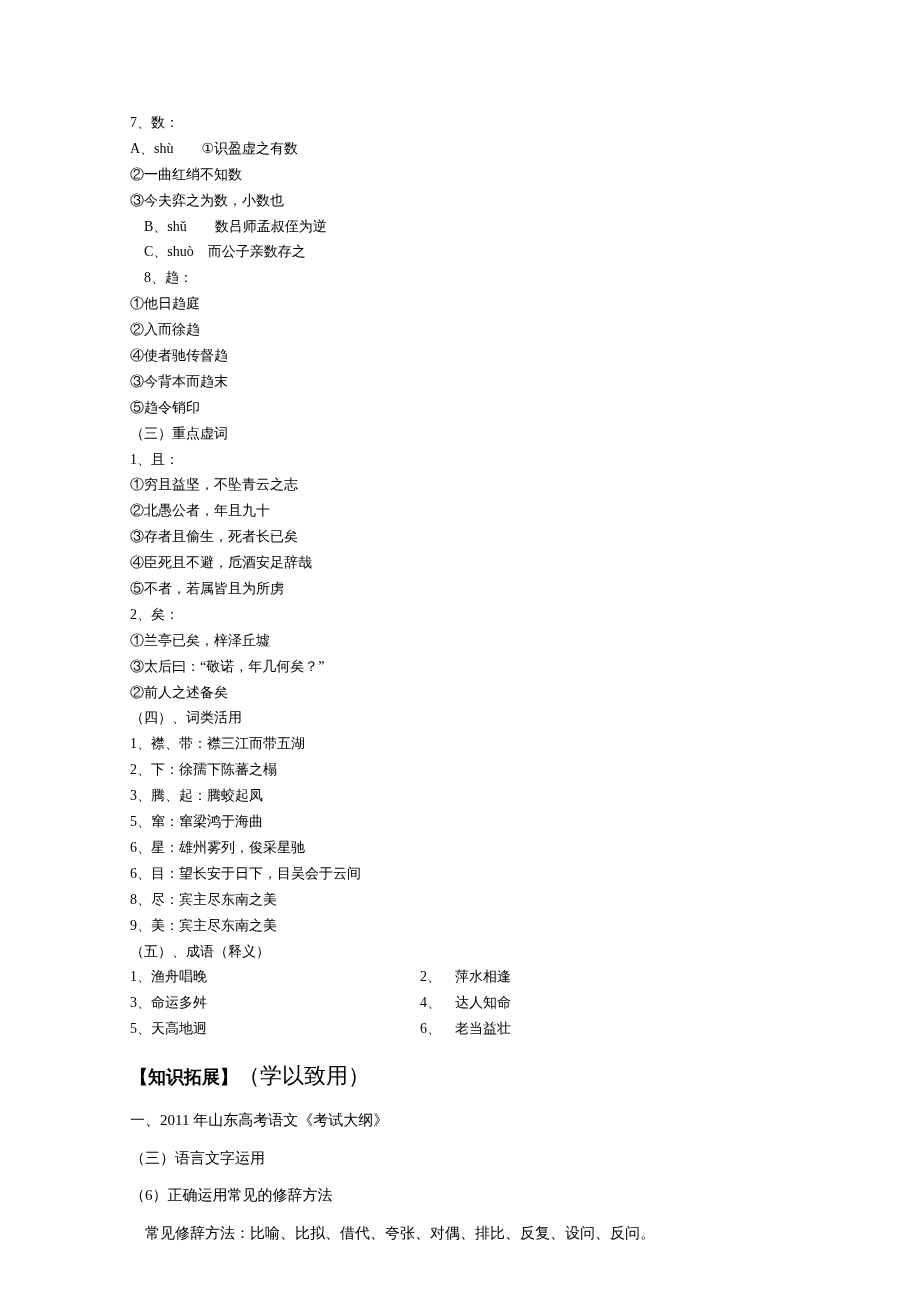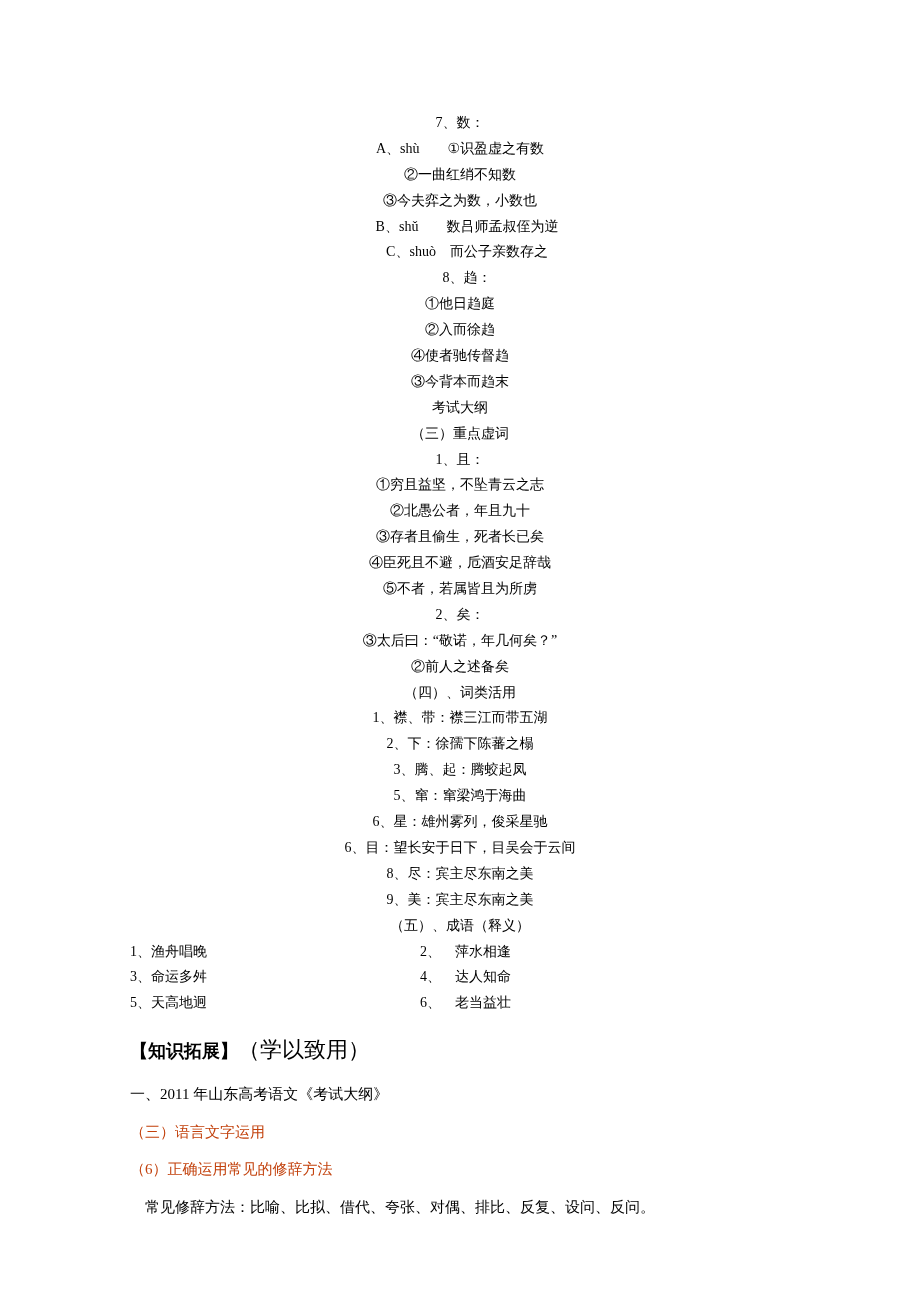--- a/index.html
+++ b/index.html
@@ -10,21 +10,20 @@
     width: 920px;
   }
   .page {
     padding: 110px 130px 60px 130px;
     font-size: 14px;
     line-height: 1.85;
     color: #000;
   }
   .line {
     display: block;
-    text-align: center;
   }
   .indent-1 { padding-left: 1em; }
   .two-col {
     display: flex;
     justify-content: space-between;
   }
   .two-col .left {
     width: 290px;
   }
   .two-col .right {
@@ -41,52 +40,53 @@
   }
   .section-header .paren {
     font-size: 22px;
   }
   .subhead {
     font-size: 15px;
     margin-top: 10px;
     margin-bottom: 6px;
   }
   .red {
-    color: #c2410c;
+    color: #000000;
   }
 </style>
 </head>
 <body>
 
 <div class="page">
 
   <span class="line">7、数：</span>
   <span class="line">A、shù  ①识盈虚之有数</span>
   <span class="line">②一曲红绡不知数</span>
   <span class="line">③今夫弈之为数，小数也</span>
   <span class="line indent-1">B、shǔ  数吕师孟叔侄为逆</span>
   <span class="line indent-1">C、shuò 而公子亲数存之</span>
 
   <span class="line indent-1">8、趋：</span>
   <span class="line">①他日趋庭</span>
   <span class="line">②入而徐趋</span>
   <span class="line">④使者驰传督趋</span>
   <span class="line">③今背本而趋末</span>
-  <span class="line">考试大纲</span>
+  <span class="line">⑤趋令销印</span>
 
   <span class="line">（三）重点虚词</span>
 
   <span class="line">1、且：</span>
   <span class="line">①穷且益坚，不坠青云之志</span>
   <span class="line">②北愚公者，年且九十</span>
   <span class="line">③存者且偷生，死者长已矣</span>
   <span class="line">④臣死且不避，卮酒安足辞哉</span>
   <span class="line">⑤不者，若属皆且为所虏</span>
 
   <span class="line">2、矣：</span>
+  <span class="line">①兰亭已矣，梓泽丘墟</span>
   <span class="line">③太后曰：“敬诺，年几何矣？”</span>
   <span class="line">②前人之述备矣</span>
 
   <span class="line">（四）、词类活用</span>
   <span class="line">1、襟、带：襟三江而带五湖</span>
   <span class="line">2、下：徐孺下陈蕃之榻</span>
   <span class="line">3、腾、起：腾蛟起凤</span>
   <span class="line">5、窜：窜梁鸿于海曲</span>
   <span class="line">6、星：雄州雾列，俊采星驰</span>
   <span class="line">6、目：望长安于日下，目吴会于云间</span>

